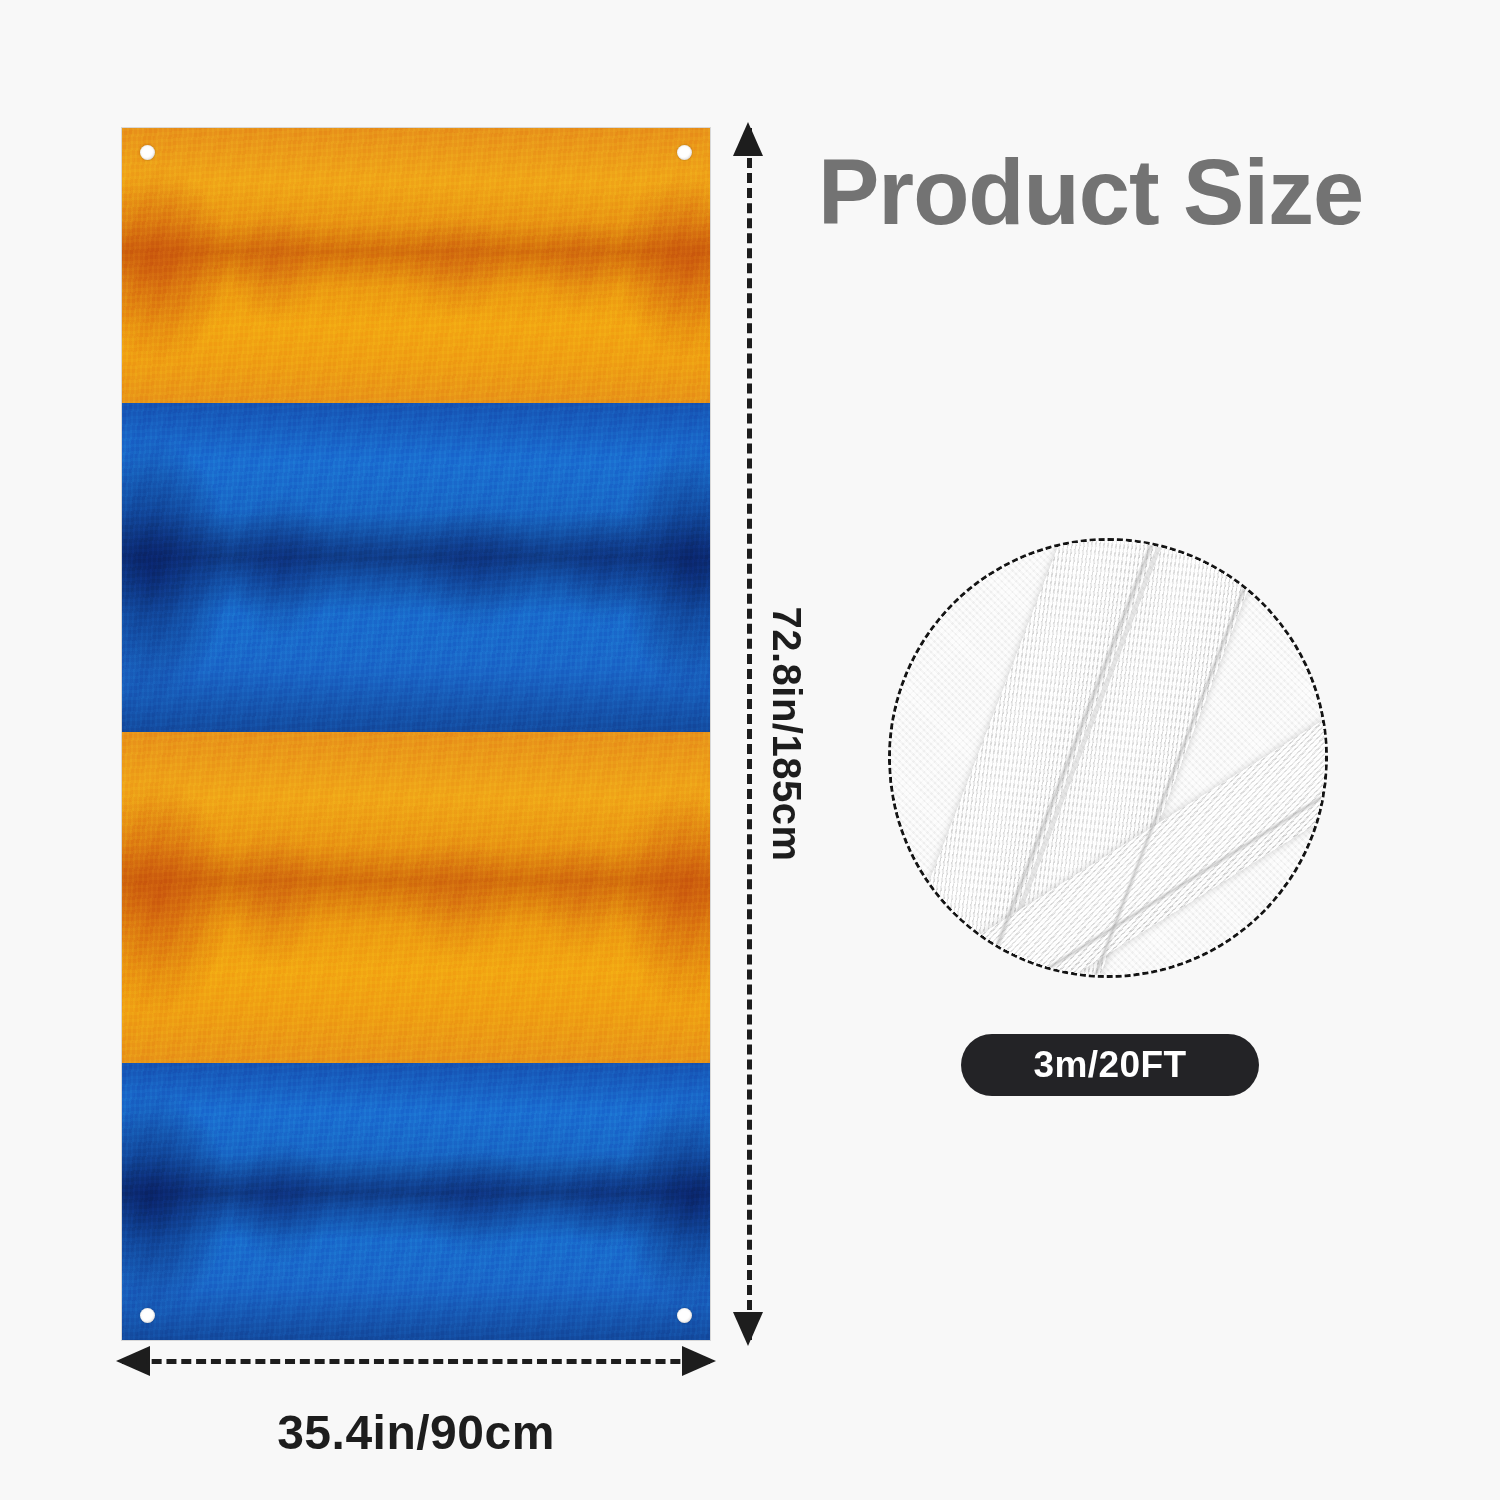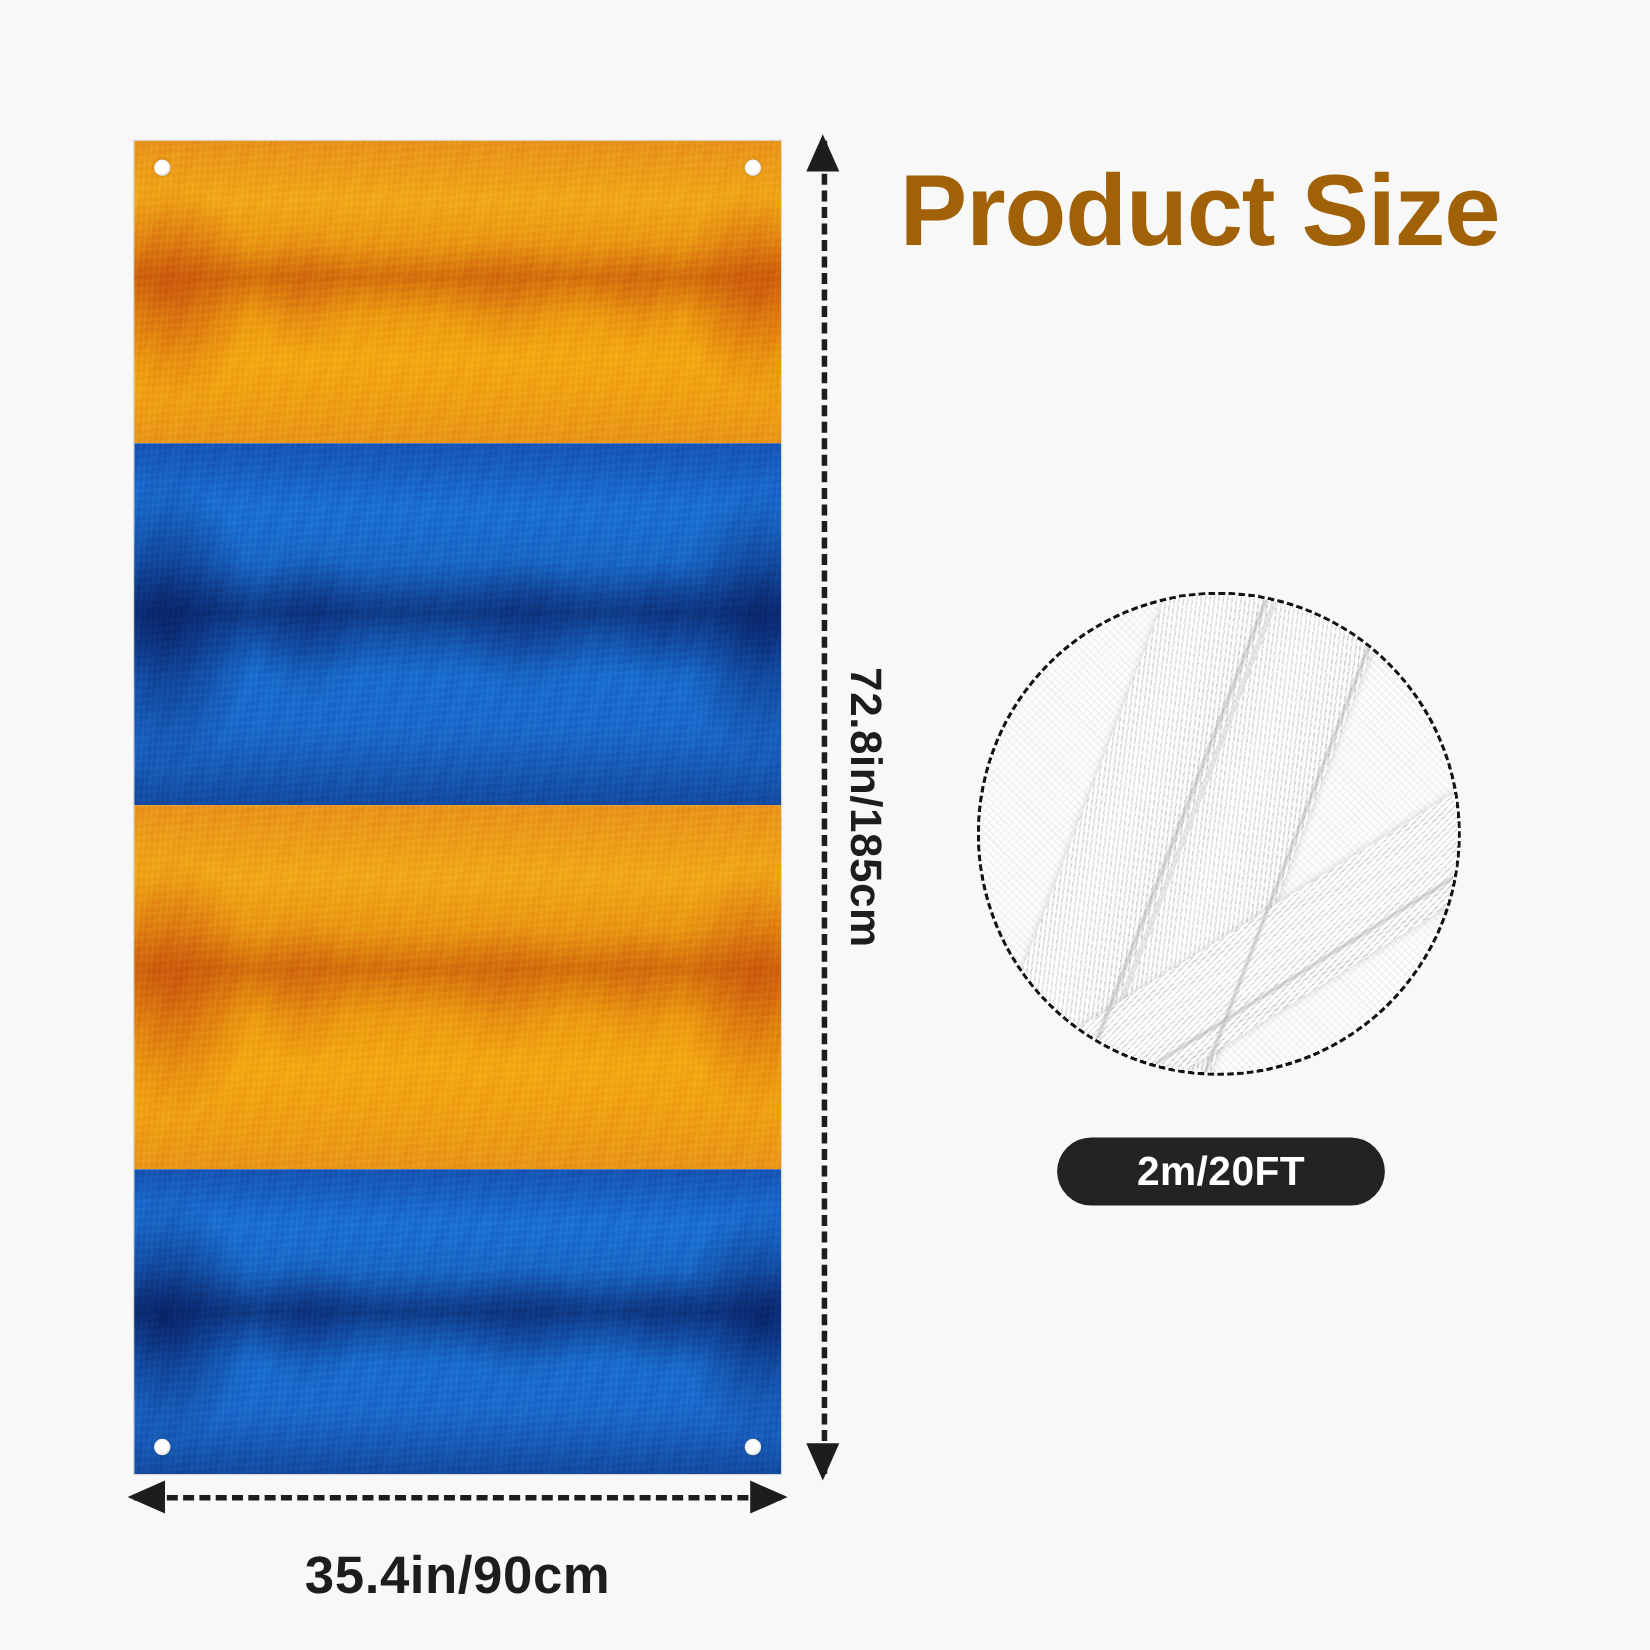--- a/index.html
+++ b/index.html
@@ -125,21 +125,21 @@
   .hlabel{
     position:absolute;left:416px;top:1405px;
     transform:translateX(-50%);
     font-size:48px;font-weight:bold;color:#1d1d1d;
     letter-spacing:.5px;white-space:nowrap;
   }
 
   
   #title{
     position:absolute;left:818px;top:140px;
-    font-size:92px;font-weight:bold;color:#a16207;
+    font-size:92px;font-weight:bold;color:#737373;
     letter-spacing:-1px;white-space:nowrap;
     font-stretch:condensed;
   }
 
   
   #rope-circle{
     position:absolute;left:888px;top:538px;
     width:434px;height:434px;
     border-radius:50%;
     border:3px dashed #141414;
@@ -244,16 +244,16 @@
       <div class="strap s1"></div>
       <div class="strap s2"></div>
       <div class="strap s3"></div>
       <div class="seam a"></div>
       <div class="seam b"></div>
       <div class="seam c"></div>
     </div>
   </div>
 
   <div id="rope-pill">
-    <span class="pill-text">2m/20FT</span>
+    <span class="pill-text">3m/20FT</span>
   </div>
 
 </div>
 
 </body></html>

